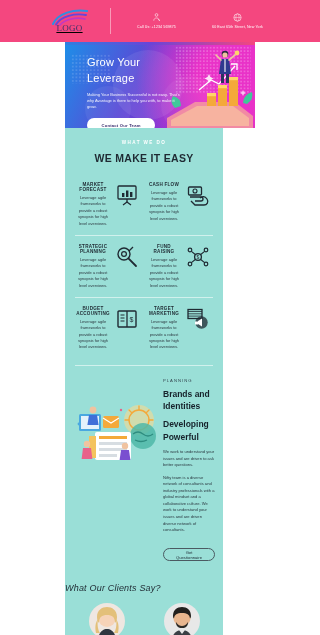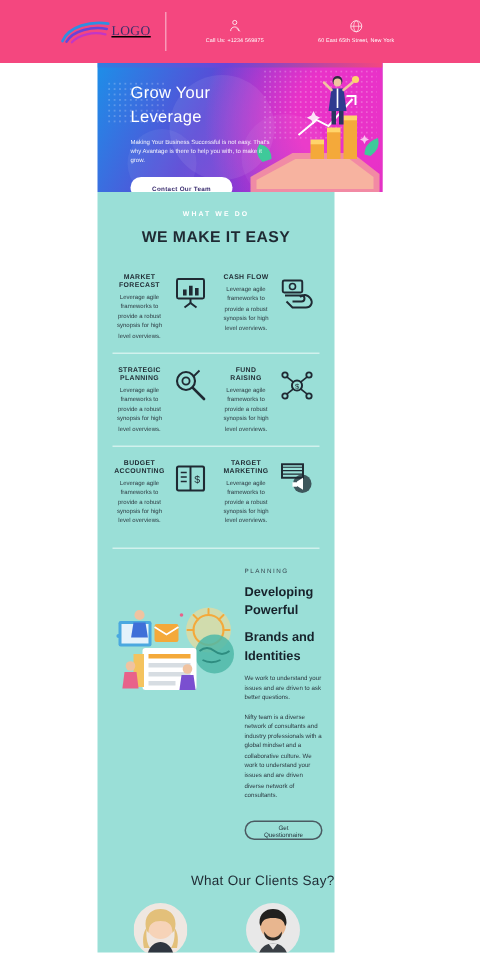--- a/index.html
+++ b/index.html
@@ -11,21 +11,21 @@
   }
   .page { width: 320px; height: 635px; position: relative; background: #fff; }
 
   
   .header {
     background: #f4477f; width: 320px; height: 42px;
     display: flex; align-items: center; justify-content: center;
     position: relative;
   }
   .header-inner { display: flex; align-items: center; gap: 0px; }
-  .logo-box { width: 62px; display: flex; flex-direction: row; align-items: center; justify-content: center; text-decoration: underline; }
+  .logo-box { width: 62px; display: flex; flex-direction: column; align-items: center; justify-content: center; text-decoration: underline; }
   .logo-svg { display: block; }
   .logo-text {
     font-family: "Liberation Serif", serif;
     font-size: 9px; color: #3d2f6b; letter-spacing: .3px;
     margin-top: -3px;
   }
   .hdr-div { width: 1px; height: 26px; background: rgba(255,255,255,.45); margin: 0 9px; }
   .hdr-item { display: flex; flex-direction: column; align-items: center; width: 74px; }
   .hdr-item.wide { width: 88px; }
   .hdr-icon { color: #fff; opacity: .85; margin-bottom: 2px; }
@@ -91,21 +91,21 @@
   .plan-title { font-size: 8.5px; font-weight: bold; color: #16222b; line-height: 1.45; margin-bottom: 6px; }
   .plan-p { font-size: 4.1px; color: #2b3941; line-height: 1.6; margin-bottom: 6px; }
   .plan-btn {
     display: inline-flex; align-items: center; justify-content: center;
     height: 13px; padding: 0 9px; border-radius: 7px;
     border: 1px solid #4b5a62; background: transparent;
     font-size: 4.2px; color: #23313a; cursor: pointer;
   }
 
   
-  .tst-title { font-size: 9px; color: #1f2a33; text-align: right; padding: 10px 0 2px; letter-spacing: .2px; }
+  .tst-title { font-size: 9px; color: #1f2a33; text-align: left; padding: 10px 0 2px; letter-spacing: .2px; font-style: italic; }
   .tst-grid { display: grid; grid-template-columns: 1fr 1fr; padding: 4px 6px 14px; gap: 4px; }
   .tst-card { text-align: center; }
   .avatar {
     width: 36px; height: 36px; border-radius: 50%; margin: 4px auto 6px;
     overflow: hidden; position: relative;
   }
   .tst-name { font-size: 4.6px; font-weight: bold; color: #1f2a33; margin-bottom: 3px; }
   .tst-quote { font-size: 4px; color: #2d3a42; line-height: 1.6; padding: 0 3px; }
 
   
@@ -343,22 +343,22 @@
             <circle cx="14" cy="54" r="3.2" fill="#f0c3a0"></circle>
             <path d="M10 58h8l1.4 11H8.6z" fill="#e8628a"></path>
             <circle cx="52" cy="56" r="3.2" fill="#f0c3a0"></circle>
             <path d="M48 60h8l1.4 10H46.6z" fill="#7a4fd0"></path>
             <circle cx="6" cy="34" r="1.4" fill="#4aa8e0"></circle>
             <circle cx="48" cy="20" r="1.2" fill="#e8628a"></circle>
           </svg>
         </div>
         <div class="plan-txt">
           <div class="plan-eyebrow">PLANNING</div>
+          <div class="plan-title">Brands and Identities</div>
           <div class="plan-title">Developing Powerful</div>
-          <div class="plan-title">Brands and Identities</div>
           <div class="plan-p">We work to understand your issues and are driven to ask better questions.</div>
           <div class="plan-p">Nifty team is a diverse network of consultants and industry professionals with a global mindset and a collaborative culture. We work to understand your issues and are driven diverse network of consultants.</div>
           <button class="plan-btn">Get Questionnaire</button>
         </div>
       </div>
 
       <div>
         <div class="tst-title">What Our Clients Say?</div>
         <div class="tst-grid">
 

